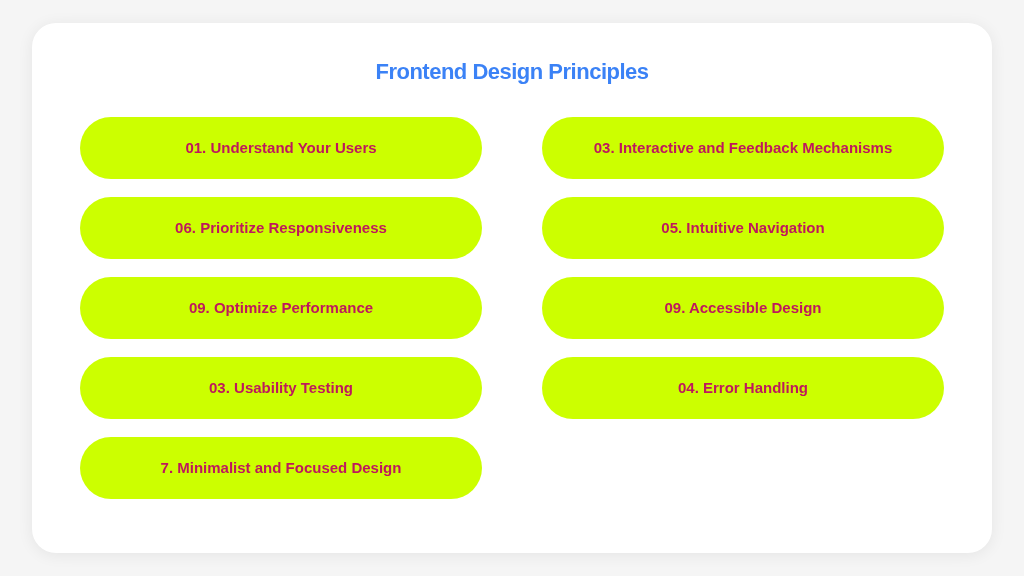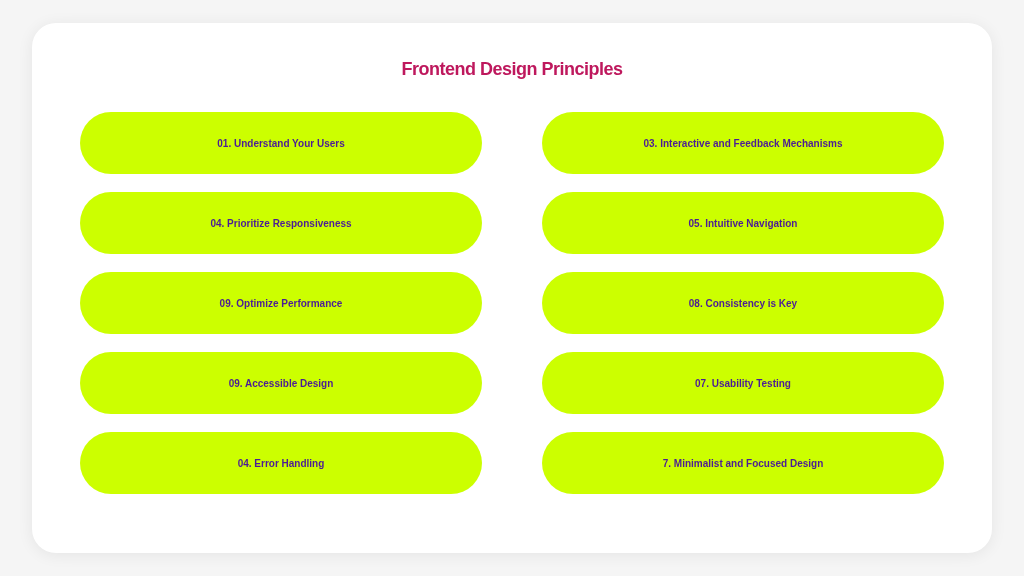--- a/index.html
+++ b/index.html
@@ -24,43 +24,43 @@
       width: 960px;
       height: 530px;
       display: flex;
       flex-direction: column;
       align-items: center;
       padding: 36px 48px 36px 48px;
       box-shadow: 0 2px 16px rgba(0,0,0,0.07);
     }
 
     .title {
-      font-size: 18px;
+      font-size: 22px;
       font-weight: 900;
-      color: #be185d;
+      color: #3b82f6;
       margin-bottom: 32px;
       letter-spacing: -0.5px;
       text-align: center;
     }
 
     .grid {
       display: grid;
       grid-template-columns: 1fr 1fr;
       gap: 18px 60px;
       width: 100%;
     }
 
     .pill {
       background: #ccff00;
       border-radius: 50px;
       padding: 18px 24px;
       text-align: center;
-      font-size: 10px;
+      font-size: 15px;
       font-weight: 700;
-      color: #4c1d95;
+      color: #be185d;
       display: flex;
       align-items: center;
       justify-content: center;
       min-height: 62px;
       cursor: default;
     }
 
     .pill span {
       display: block;
       line-height: 1.3;
@@ -72,36 +72,33 @@
 <div class="card">
   <h1 class="title">Frontend Design Principles</h1>
   <div class="grid">
   <div class="pill">
         <span>01. Understand Your Users</span>
       </div>
       <div class="pill">
         <span>03. Interactive and Feedback Mechanisms</span>
       </div>
       <div class="pill">
-        <span>04. Prioritize Responsiveness</span>
+        <span>06. Prioritize Responsiveness</span>
       </div>
       <div class="pill">
         <span>05. Intuitive Navigation</span>
       </div>
       <div class="pill">
         <span>09. Optimize Performance</span>
       </div>
       <div class="pill">
-        <span>08. Consistency is Key</span>
-      </div>
-      <div class="pill">
         <span>09. Accessible Design</span>
       </div>
       <div class="pill">
-        <span>07. Usability Testing</span>
+        <span>03. Usability Testing</span>
       </div>
       <div class="pill">
         <span>04. Error Handling</span>
       </div>
       <div class="pill">
         <span>7. Minimalist and Focused Design</span>
       </div>
     </div>
 </div>
 

